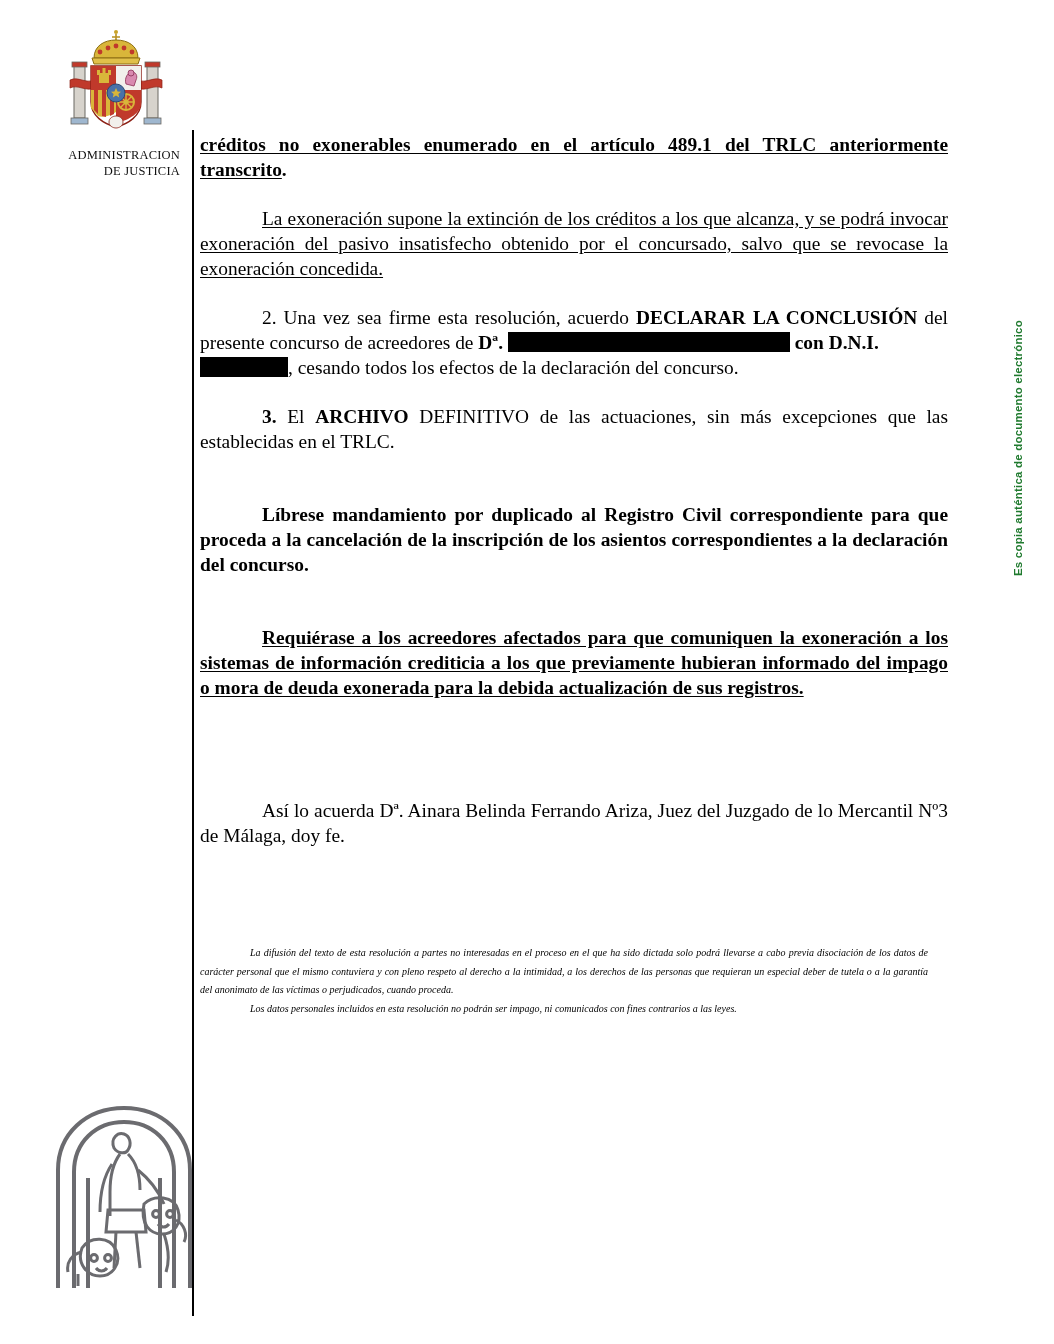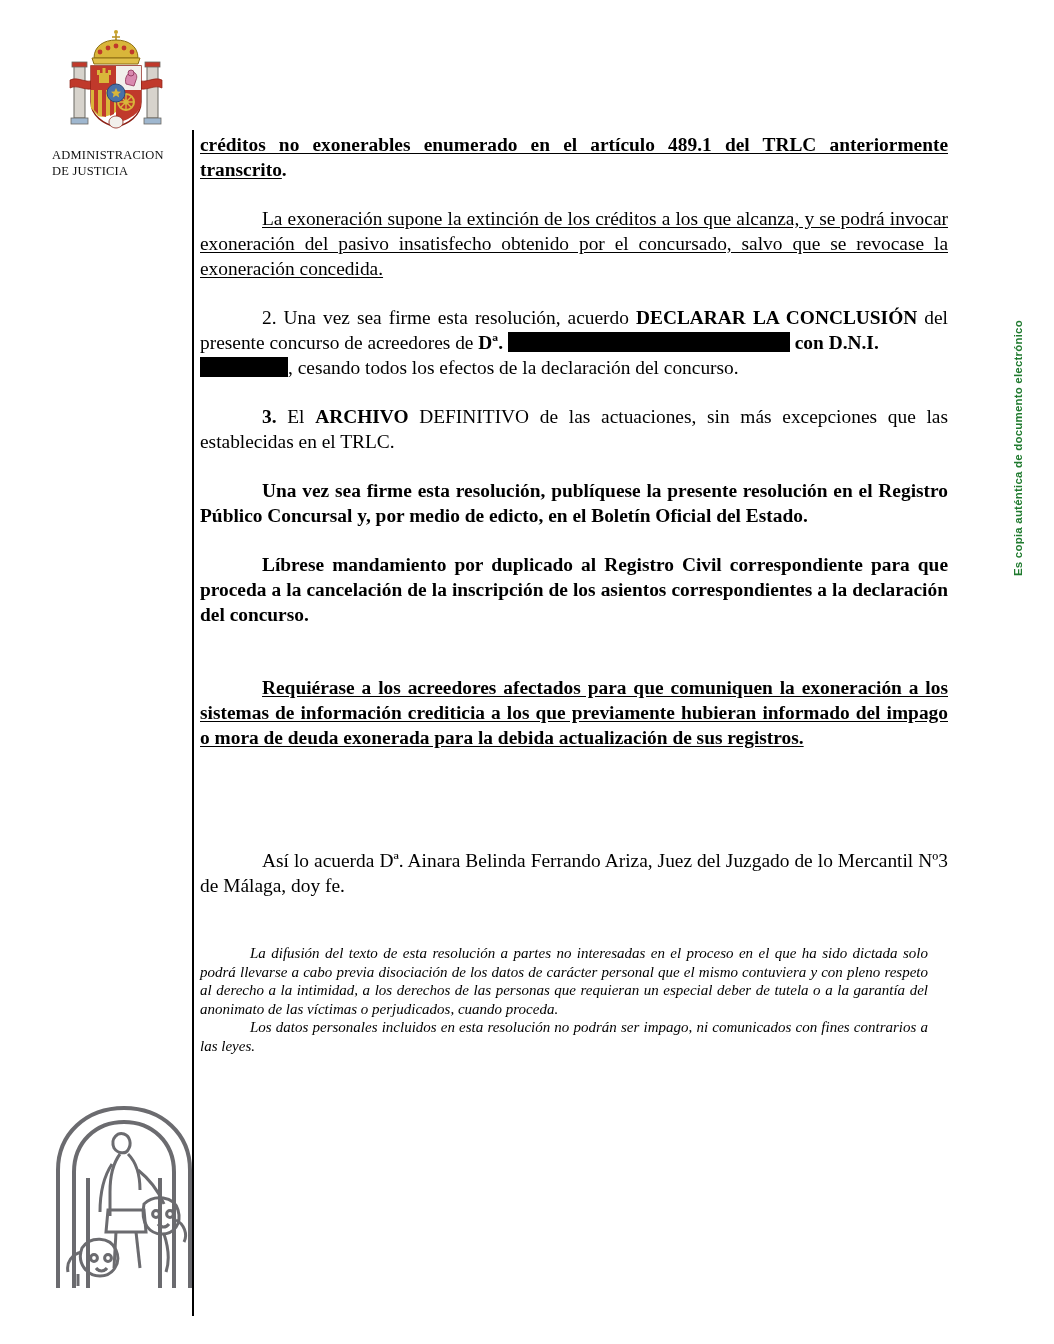--- a/index.html
+++ b/index.html
@@ -18,21 +18,21 @@
     background: #ffffff;
     overflow: hidden;
   }
 
   
   #crest-block {
     position: absolute;
     left: 52px;
     top: 28px;
     width: 128px;
-    text-align: left;
+    text-align: right;
   }
   #crest-svg { display: block; margin: 0 auto; }
   .crest-caption {
     font-family: "Liberation Serif", "DejaVu Serif", serif;
     font-size: 12.5px;
     letter-spacing: 0.2px;
     line-height: 14px;
     color: #111;
     margin-top: 2px;
   }
@@ -103,21 +103,21 @@
   }
   .redaction.name { width: 282px; }
   .redaction.dni  { width: 88px; }
 
   
   #footnote {
     position: absolute;
     left: 200px;
     top: 944px;
     width: 728px;
-    font-size: 15px;
+    font-size: 10px;
     line-height: 18.6px;
     font-style: italic;
     text-align: justify;
   }
   #footnote p { margin: 0; }
   .find { display: inline-block; width: 50px; }
 </style>
 </head>
 <body>
 
@@ -236,21 +236,20 @@
     <div class="gap"></div>
 
     <p class="para"><span class="ind"></span><span>2. Una vez sea firme esta resolución, acuerdo </span><span class="b">DECLARAR LA CONCLUSIÓN</span><span> del presente concurso de acreedores de </span><span class="b">Dª.</span> <span class="redaction name"></span> <span class="b">con D.N.I.</span><br><span class="redaction dni"></span><span>, cesando todos los efectos de la declaración del concurso.</span></p>
 
     <div class="gap"></div>
 
     <p class="para"><span class="ind"></span><span class="b">3.</span><span> El </span><span class="b">ARCHIVO</span><span> DEFINITIVO de las actuaciones, sin más excepciones que las establecidas en el TRLC.</span></p>
 
     <div class="gap"></div>
 
-    <p class="para"><span class="ind"></span><span class="b">Una vez sea firme esta resolución, publíquese la presente resolución en el Registro Público Concursal y, por medio de edicto, en el Boletín Oficial del Estado.</span></p>
 
     <div class="gap"></div>
 
     <p class="para"><span class="ind"></span><span class="b">Líbrese mandamiento por duplicado al Registro Civil correspondiente para que proceda a la cancelación de la inscripción de los asientos correspondientes a la declaración del concurso.</span></p>
 
     <div class="gap"></div>
 
 
     <div class="gap"></div>
 

